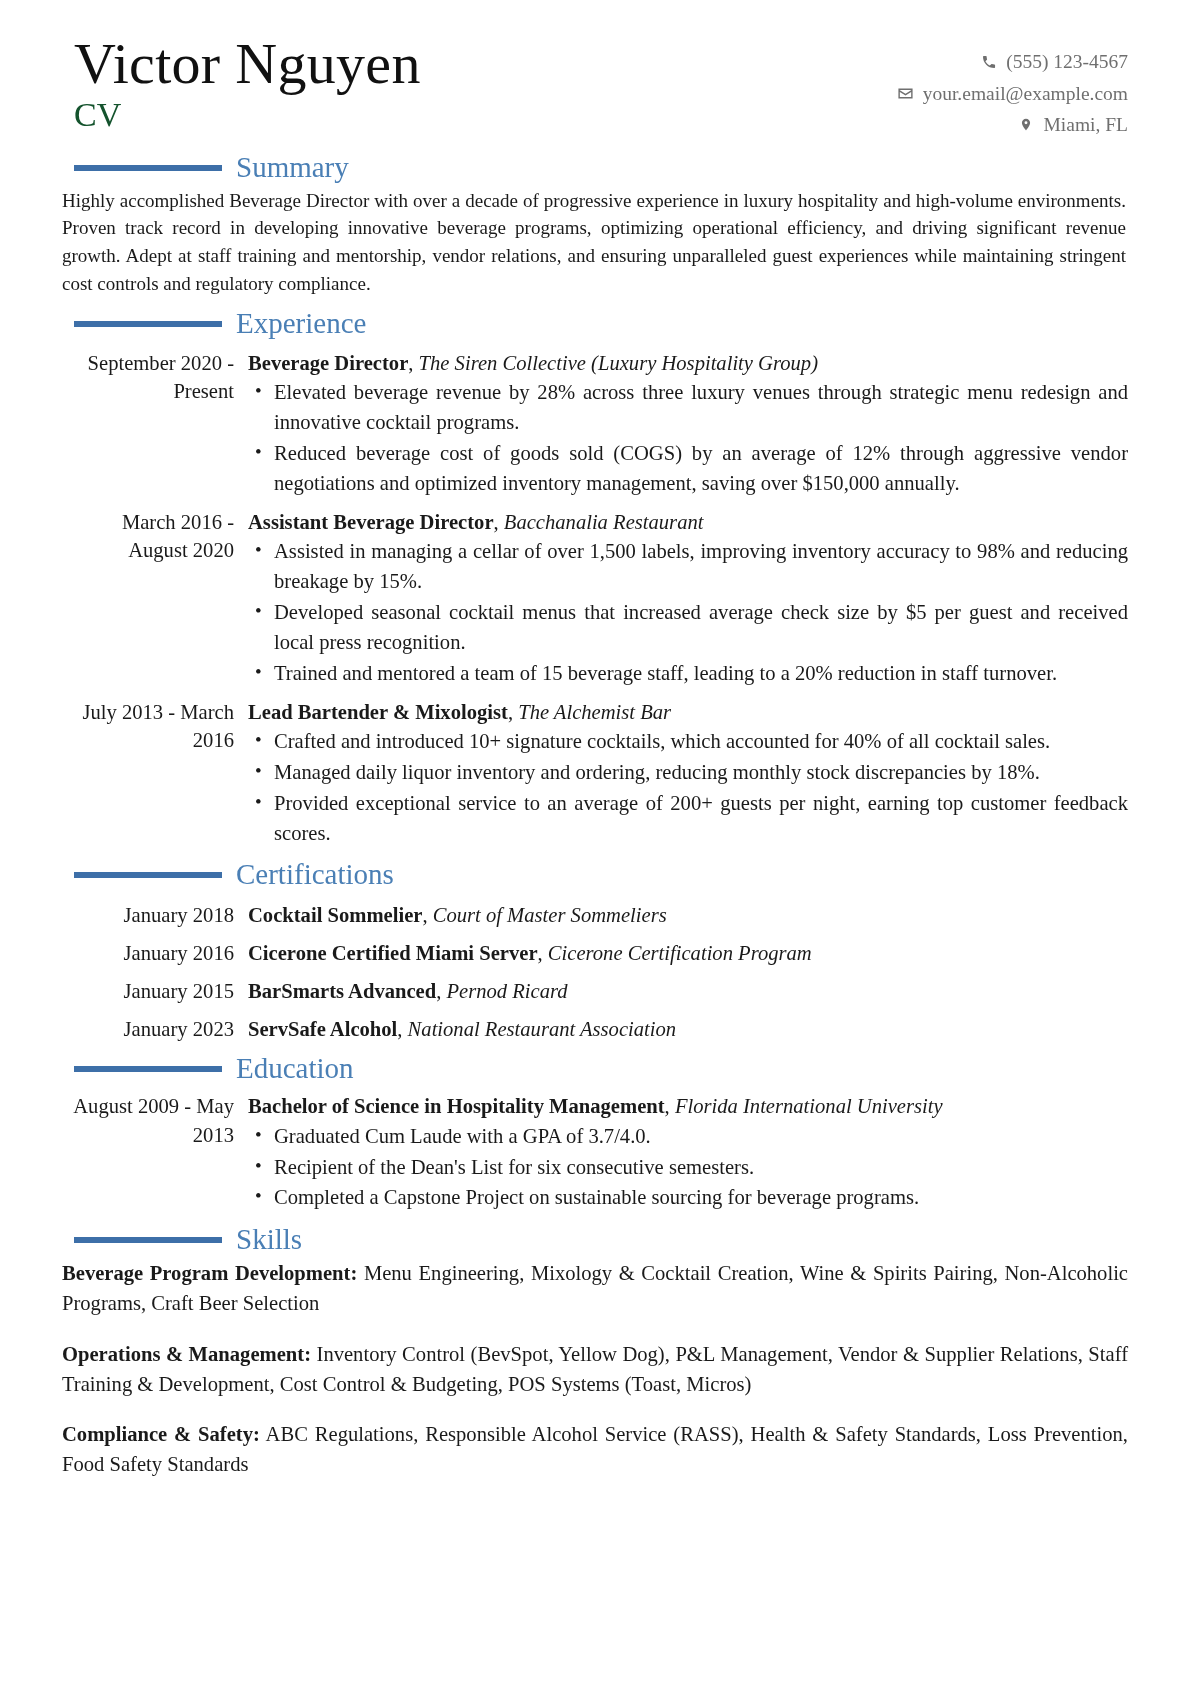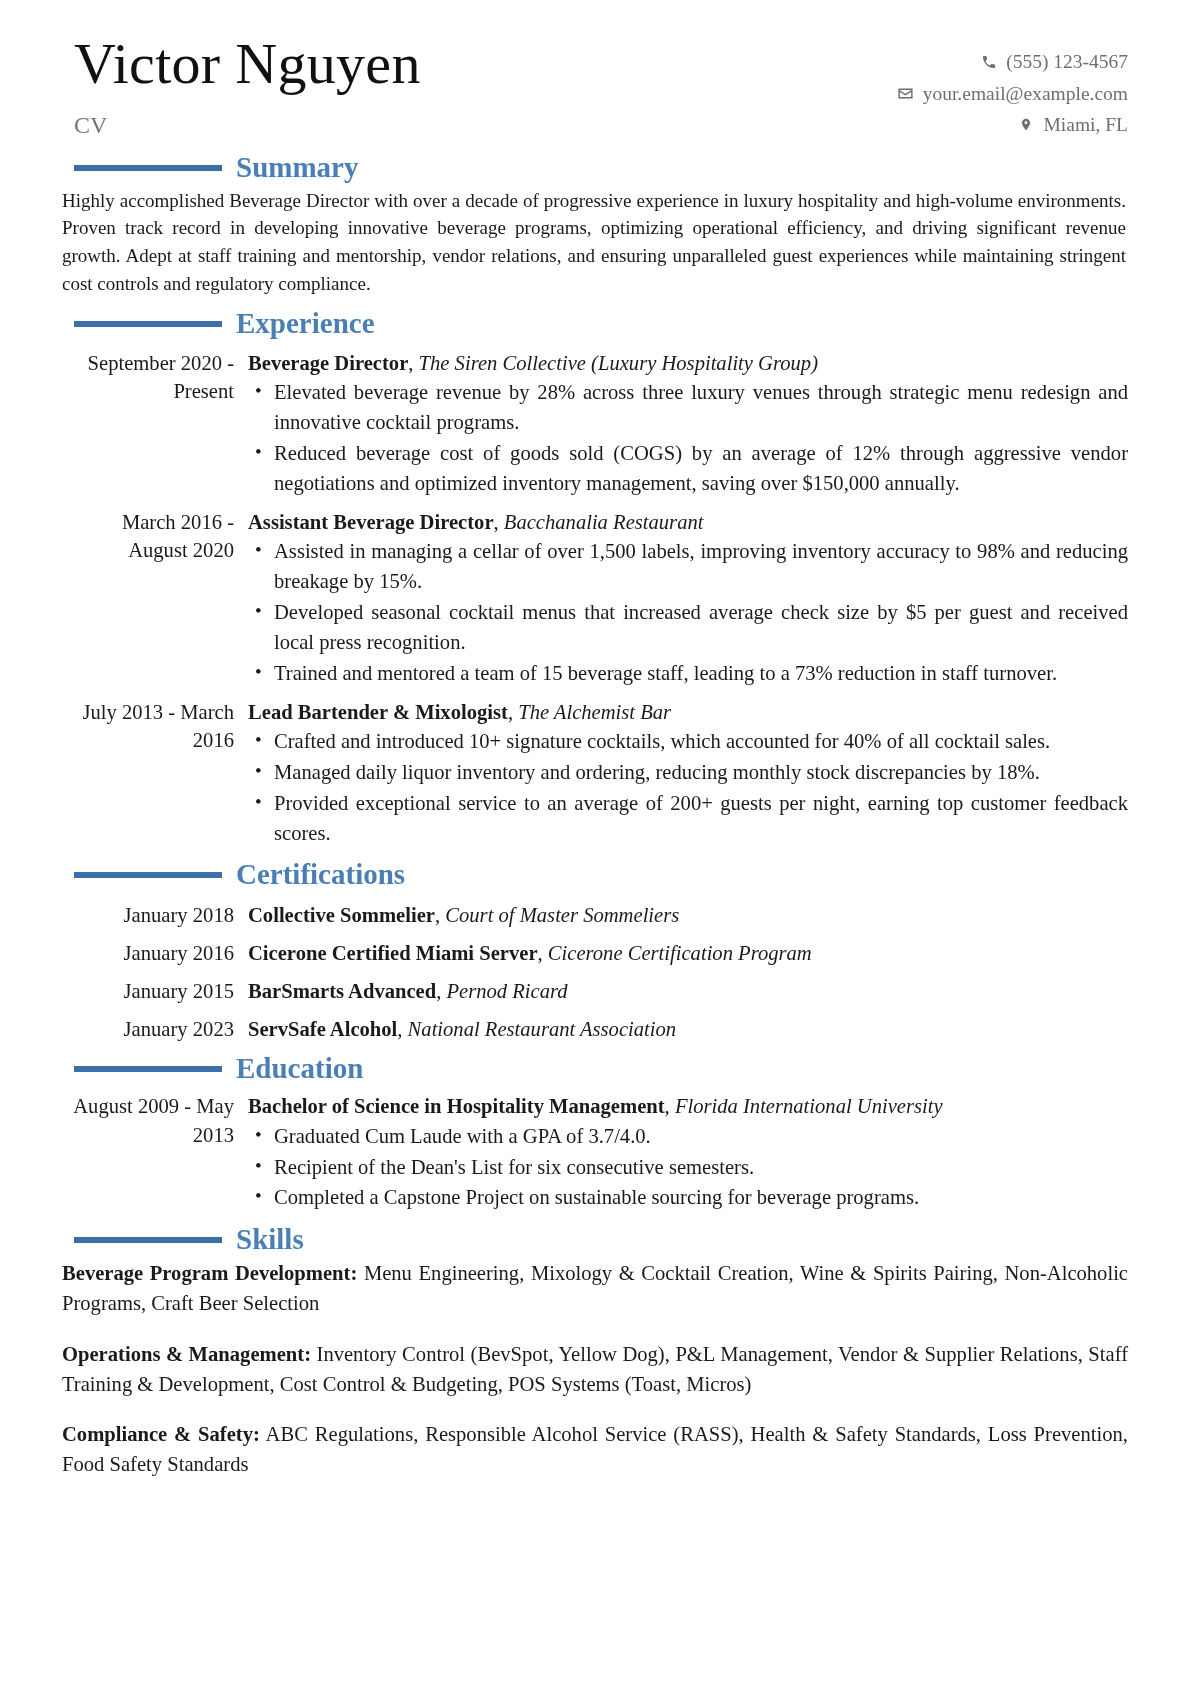--- a/index.html
+++ b/index.html
@@ -30,24 +30,24 @@
   .name {
     font-size: 58px;
     line-height: 1.04;
     font-weight: normal;
     letter-spacing: 0.3px;
     color: #111111;
     margin: 0;
     white-space: nowrap;
   }
   .subtitle {
-    font-size: 24px;
-    color: #737373;
+    font-size: 34px;
+    color: #14532d;
     line-height: 1.1;
-    margin-top: 18px;
+    margin-top: 2px;
   }
   .contact {
     text-align: right;
     font-size: 19.5px;
     color: #6f6f6f;
     line-height: 1.62;
     padding-top: 12px;
   }
   .contact-row {
     display: flex;
@@ -64,21 +64,20 @@
     justify-content: center;
     flex: 0 0 auto;
   }
   .contact-icon svg { display: block; fill: #6f6f6f; }
 
   
   .section-head {
     display: flex;
     align-items: center;
     margin: 11px 0 3px 0;
-    font-weight: bold;
   }
   .section-rule {
     width: 148px;
     height: 6px;
     background: #3d6fa8;
     flex: 0 0 auto;
     margin-right: 14px;
     margin-left: 12px;
   }
   .section-title {
@@ -250,21 +249,21 @@
 
     <div class="entry">
       <div class="entry-date">March 2016 - August 2020</div>
       <div class="entry-body">
         <div class="entry-title">
           <b>Assistant Beverage Director</b><span>, </span><i>Bacchanalia Restaurant</i>
         </div>
         <ul class="bullets">
           <li>Assisted in managing a cellar of over 1,500 labels, improving inventory accuracy to 98% and reducing breakage by 15%.</li>
           <li>Developed seasonal cocktail menus that increased average check size by $5 per guest and received local press recognition.</li>
-          <li>Trained and mentored a team of 15 beverage staff, leading to a 73% reduction in staff turnover.</li>
+          <li>Trained and mentored a team of 15 beverage staff, leading to a 20% reduction in staff turnover.</li>
         </ul>
       </div>
     </div>
 
     <div class="entry">
       <div class="entry-date">July 2013 - March 2016</div>
       <div class="entry-body">
         <div class="entry-title">
           <b>Lead Bartender &amp; Mixologist</b><span>, </span><i>The Alchemist Bar</i>
         </div>
@@ -279,21 +278,21 @@
   </div>
 
   <div class="section-head">
     <span class="section-rule"></span>
     <span class="section-title">Certifications</span>
   </div>
   <div>
     <div class="cert-row">
       <div class="cert-date">January 2018</div>
       <div class="cert-text">
-        <b>Collective Sommelier</b><span>, </span><i>Court of Master Sommeliers</i>
+        <b>Cocktail Sommelier</b><span>, </span><i>Court of Master Sommeliers</i>
       </div>
     </div>
     <div class="cert-row">
       <div class="cert-date">January 2016</div>
       <div class="cert-text">
         <b>Cicerone Certified Miami Server</b><span>, </span><i>Cicerone Certification Program</i>
       </div>
     </div>
     <div class="cert-row">
       <div class="cert-date">January 2015</div>

